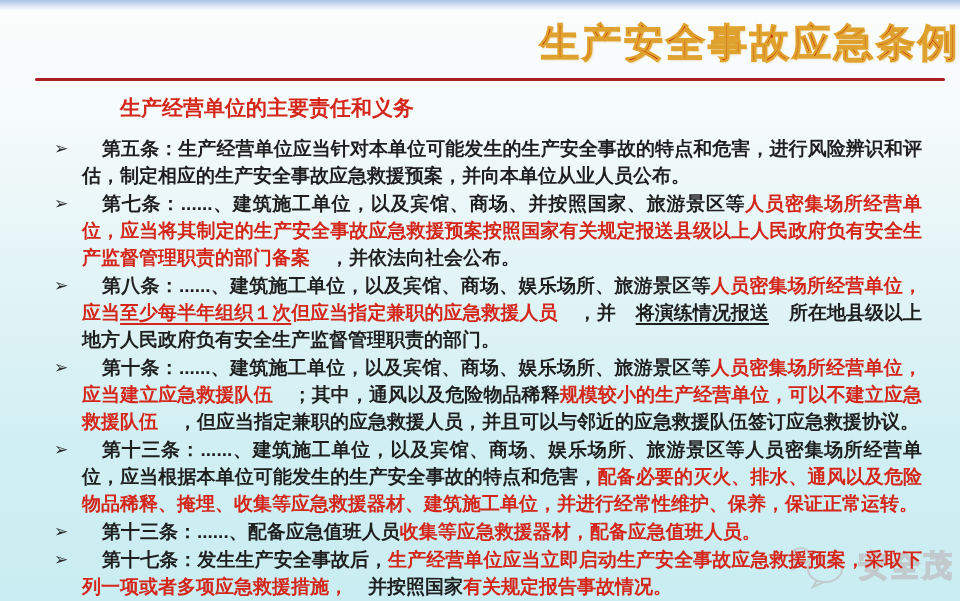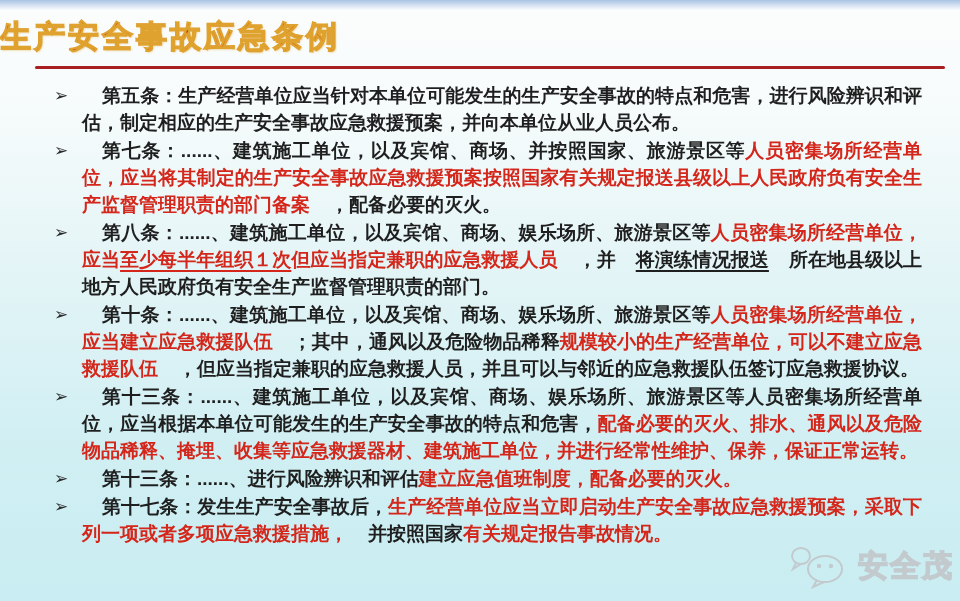--- a/index.html
+++ b/index.html
@@ -6,22 +6,22 @@
   body{font-family:"Liberation Sans","DejaVu Sans",sans-serif;}
   .slide{
     position:relative;width:960px;height:601px;overflow:hidden;
     background:linear-gradient(180deg,#fcfdfd 0px,#f6fbfb 110px,#e2f4f6 280px,#d0eff3 450px,#c9edf2 601px);
   }
   .top-band{
     height:11px;width:100%;
     background:linear-gradient(180deg,var(--c-band) 0%,#cddcf0 40%,#edf2fa 75%,#ffffff 100%);
   }
   .title{
-    margin-top:5px;text-align:left;
-    font-size:31px;font-weight:bold;letter-spacing:3px;
+    margin-top:5px;text-align:right;
+    font-size:39px;font-weight:bold;letter-spacing:3px;
     color:var(--c-title);
     -webkit-text-stroke:1.2px var(--c-title-stroke);
     text-shadow:1px 1px 2px rgba(216,160,40,.55);
   }
   .title-rule{height:3px;width:910px;margin:8px 0 0 35px;background:var(--c-line);border-radius:2px;}
   .subtitle{margin:13px 0 0 120px;font-size:21px;font-weight:bold;color:var(--c-red);}
   .bullets{position:relative;z-index:1;margin:13px 0 0 54px;width:868px;}
   .bullet{display:flex;font-size:19px;font-weight:bold;line-height:27px;margin-bottom:1px;}
   .marker{flex:0 0 28px;color:#2a2a2a;font-size:17px;}
   .text{flex:1;text-align:justify;color:var(--c-black);}
@@ -40,50 +40,51 @@
 </head>
 <body>
 
 <div class="slide">
   <div class="top-band"></div>
 
   <div class="title">生产安全事故应急条例</div>
 
   <div class="title-rule"></div>
 
+  <div class="subtitle">生产经营单位的主要责任和义务</div>
 
   <div class="bullets">
   <div class="bullet">
     <span class="marker">➢</span>
     <span class="text"><span class="seg-black">第五条：生产经营单位应当针对本单位可能发生的生产安全事故的特点和危害，进行风险辨识和评估，制定相应的生产安全事故应急救援预案，并向本单位从业人员公布。</span></span>
   </div>
 
   <div class="bullet">
     <span class="marker">➢</span>
-    <span class="text"><span class="seg-black">第七条：......、建筑施工单位，以及宾馆、商场、并按照国家、旅游景区等</span><span class="seg-red">人员密集场所经营单位，应当将其制定的生产安全事故应急救援预案按照国家有关规定报送县级以上人民政府负有安全生产监督管理职责的部门备案</span><span class="seg-black">，配备必要的灭火。</span></span>
+    <span class="text"><span class="seg-black">第七条：......、建筑施工单位，以及宾馆、商场、并按照国家、旅游景区等</span><span class="seg-red">人员密集场所经营单位，应当将其制定的生产安全事故应急救援预案按照国家有关规定报送县级以上人民政府负有安全生产监督管理职责的部门备案</span><span class="seg-black">，并依法向社会公布。</span></span>
   </div>
 
   <div class="bullet">
     <span class="marker">➢</span>
     <span class="text"><span class="seg-black">第八条：......、建筑施工单位，以及宾馆、商场、娱乐场所、旅游景区等</span><span class="seg-red">人员密集场所经营单位，应当</span><span class="seg-red seg-underline">至少每半年组织１次</span><span class="seg-red">但应当指定兼职的应急救援人员</span><span class="seg-black">，并</span><span class="seg-black seg-underline">将演练情况报送</span><span class="seg-black">所在地县级以上地方人民政府负有安全生产监督管理职责的部门。</span></span>
   </div>
 
   <div class="bullet">
     <span class="marker">➢</span>
     <span class="text"><span class="seg-black">第十条：......、建筑施工单位，以及宾馆、商场、娱乐场所、旅游景区等</span><span class="seg-red">人员密集场所经营单位，应当建立应急救援队伍</span><span class="seg-black">；其中，通风以及危险物品稀释</span><span class="seg-red">规模较小的生产经营单位，可以不建立应急救援队伍</span><span class="seg-black">，但应当指定兼职的应急救援人员，并且可以与邻近的应急救援队伍签订应急救援协议。</span></span>
   </div>
 
   <div class="bullet">
     <span class="marker">➢</span>
     <span class="text"><span class="seg-black">第十三条：......、建筑施工单位，以及宾馆、商场、娱乐场所、旅游景区等人员密集场所经营单位，应当根据本单位可能发生的生产安全事故的特点和危害，</span><span class="seg-red">配备必要的灭火、排水、通风以及危险物品稀释、掩埋、收集等应急救援器材、建筑施工单位，并进行经常性维护、保养，保证正常运转。</span></span>
   </div>
 
   <div class="bullet">
     <span class="marker">➢</span>
-    <span class="text"><span class="seg-black">第十三条：......、进行风险辨识和评估</span><span class="seg-red">建立应急值班制度，配备必要的灭火。</span></span>
+    <span class="text"><span class="seg-black">第十三条：......、配备应急值班人员</span><span class="seg-red">收集等应急救援器材，配备应急值班人员。</span></span>
   </div>
 
   <div class="bullet">
     <span class="marker">➢</span>
     <span class="text"><span class="seg-black">第十七条：发生生产安全事故后，</span><span class="seg-red">生产经营单位应当立即启动生产安全事故应急救援预案，采取下列一项或者多项应急救援措施，</span><span class="seg-black">并按照国家</span><span class="seg-red">有关规定报告事故情况。</span></span>
   </div>
 </div>
 
   <div class="watermark">
     <svg width="64" height="46" viewBox="0 0 64 46">

